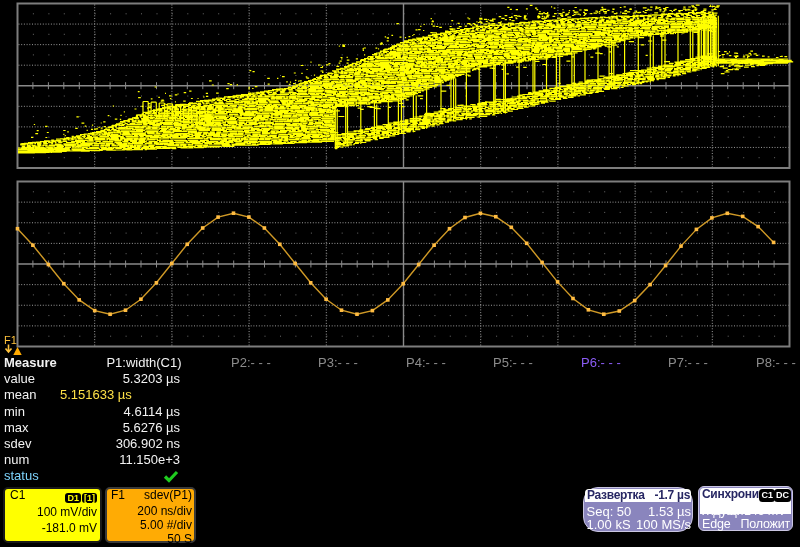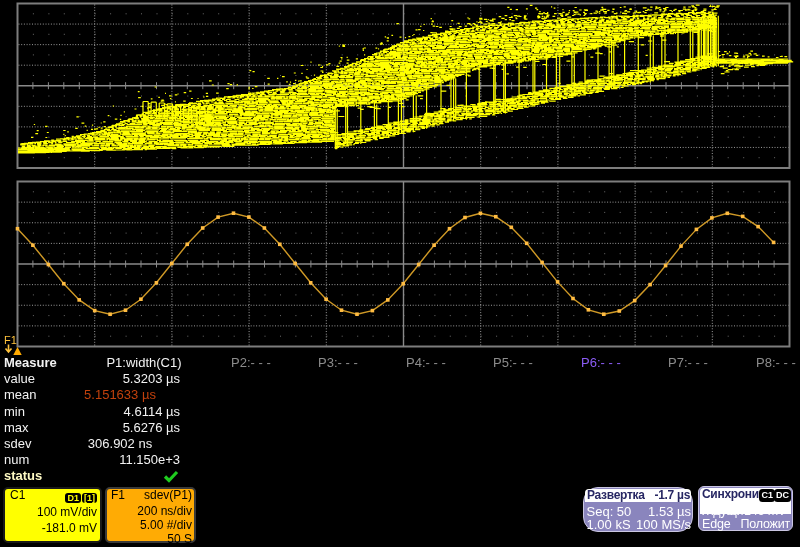--- a/index.html
+++ b/index.html
@@ -103,30 +103,30 @@
 <path d="M17.5 347l4.2 8h-8.4z" fill="#ffaa00"></path>
 
 <path d="M165 476.5l4 4 8-8.5" stroke="#1fcc1f" stroke-width="3.2" fill="none"></path>
 </svg>
 <div style="font-size:13px;line-height:13px">
 <div style="position:absolute;left:4px;top:356px;color:#f2f2f2;font-weight:bold">Measure</div>
 <div style="position:absolute;left:88px;top:356px;width:112px;text-align:center;color:#f2f2f2">P1:width(C1)</div>
 <div style="position:absolute;left:4px;top:372px;color:#f2f2f2;font-weight:normal">value</div>
 <div style="position:absolute;left:60px;top:372px;width:120px;text-align:right;color:#f2f2f2">5.3203 µs</div>
 <div style="position:absolute;left:4px;top:388px;color:#f2f2f2;font-weight:normal">mean</div>
-<div style="position:absolute;left:60px;top:388px;width:120px;text-align:center;color:#c2410c">5.151633 µs</div>
+<div style="position:absolute;left:60px;top:388px;width:120px;text-align:left;color:#fde047">5.151633 µs</div>
 <div style="position:absolute;left:4px;top:405px;color:#f2f2f2;font-weight:normal">min</div>
 <div style="position:absolute;left:60px;top:405px;width:120px;text-align:right;color:#f2f2f2">4.6114 µs</div>
 <div style="position:absolute;left:4px;top:421px;color:#f2f2f2;font-weight:normal">max</div>
 <div style="position:absolute;left:60px;top:421px;width:120px;text-align:right;color:#f2f2f2">5.6276 µs</div>
 <div style="position:absolute;left:4px;top:437px;color:#f2f2f2;font-weight:normal">sdev</div>
-<div style="position:absolute;left:60px;top:437px;width:120px;text-align:center;color:#f2f2f2">306.902 ns</div>
+<div style="position:absolute;left:60px;top:437px;width:120px;text-align:right;color:#f2f2f2">306.902 ns</div>
 <div style="position:absolute;left:4px;top:453px;color:#f2f2f2;font-weight:normal">num</div>
 <div style="position:absolute;left:60px;top:453px;width:120px;text-align:right;color:#f2f2f2">11.150e+3</div>
-<div style="position:absolute;left:4px;top:469px;color:#fef9c3;font-weight:bold">status</div>
+<div style="position:absolute;left:4px;top:469px;color:#7dd3fc;font-weight:normal">status</div>
 <div style="position:absolute;left:231px;top:356px;color:#8c8c8c">P2:- - -</div>
 <div style="position:absolute;left:318px;top:356px;color:#8c8c8c">P3:- - -</div>
 <div style="position:absolute;left:406px;top:356px;color:#8c8c8c">P4:- - -</div>
 <div style="position:absolute;left:493px;top:356px;color:#8c8c8c">P5:- - -</div>
 <div style="position:absolute;left:581px;top:356px;color:#8b5cf6">P6:- - -</div>
 <div style="position:absolute;left:668px;top:356px;color:#8c8c8c">P7:- - -</div>
 <div style="position:absolute;left:756px;top:356px;color:#8c8c8c">P8:- - -</div>
 </div>
 <div class="box" style="font-size:12px;line-height:14px">
 

